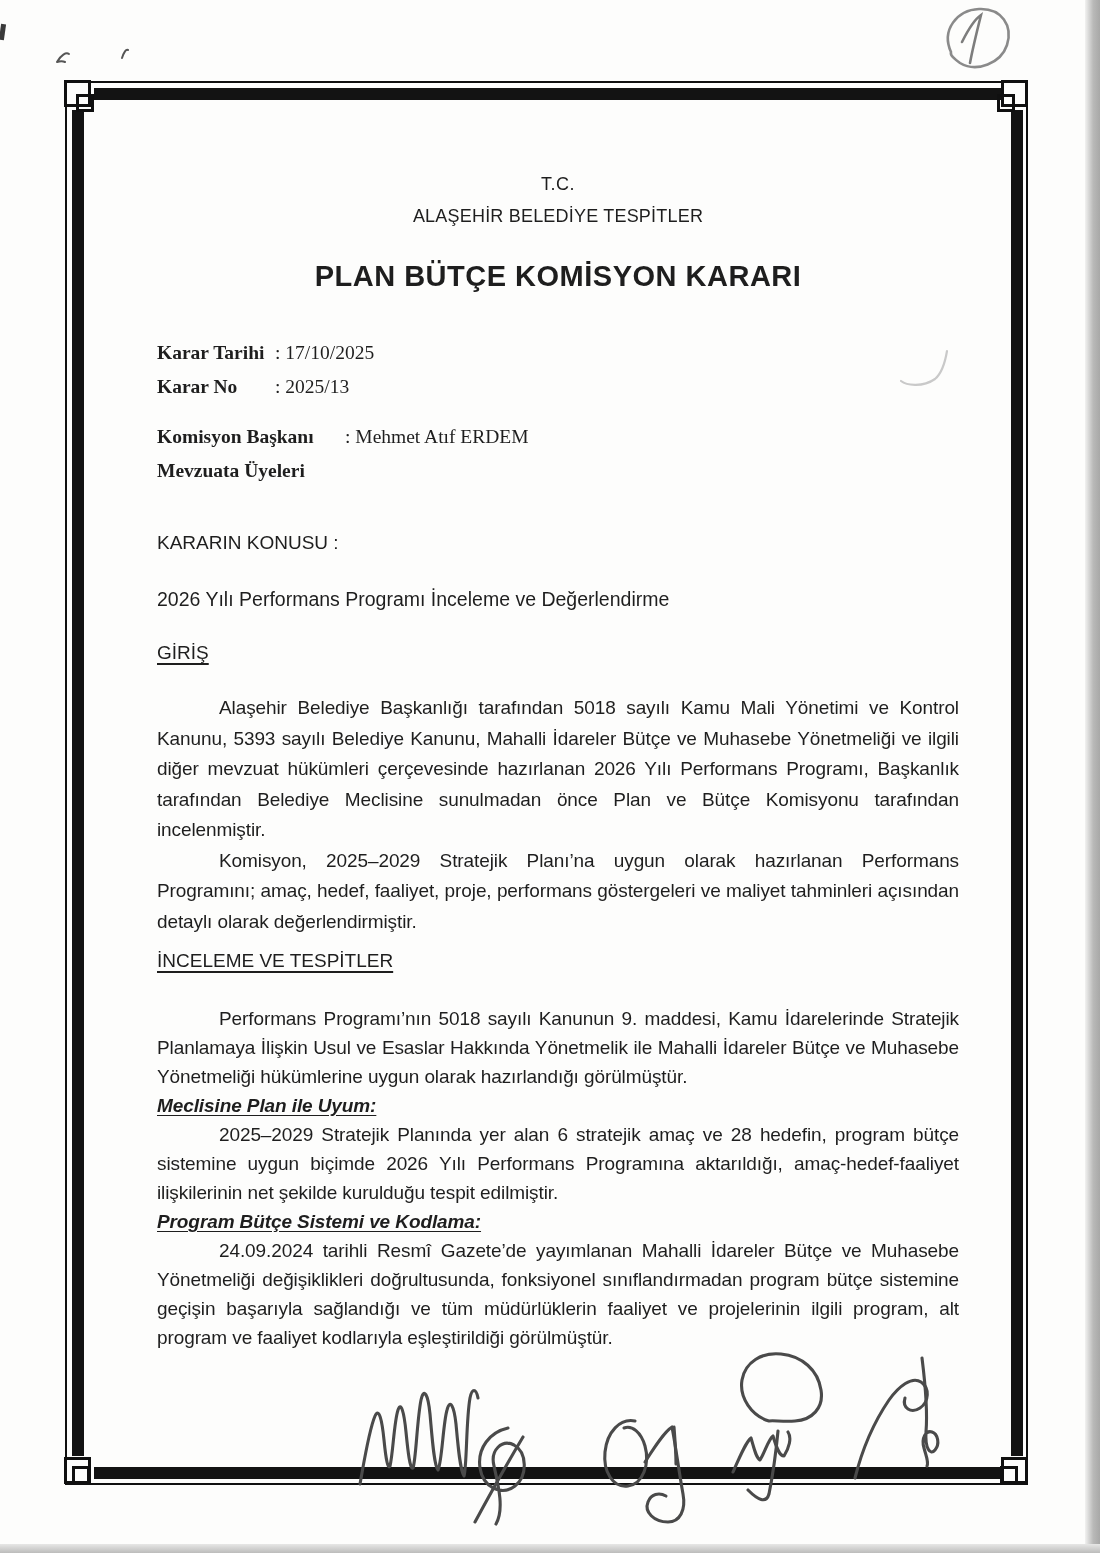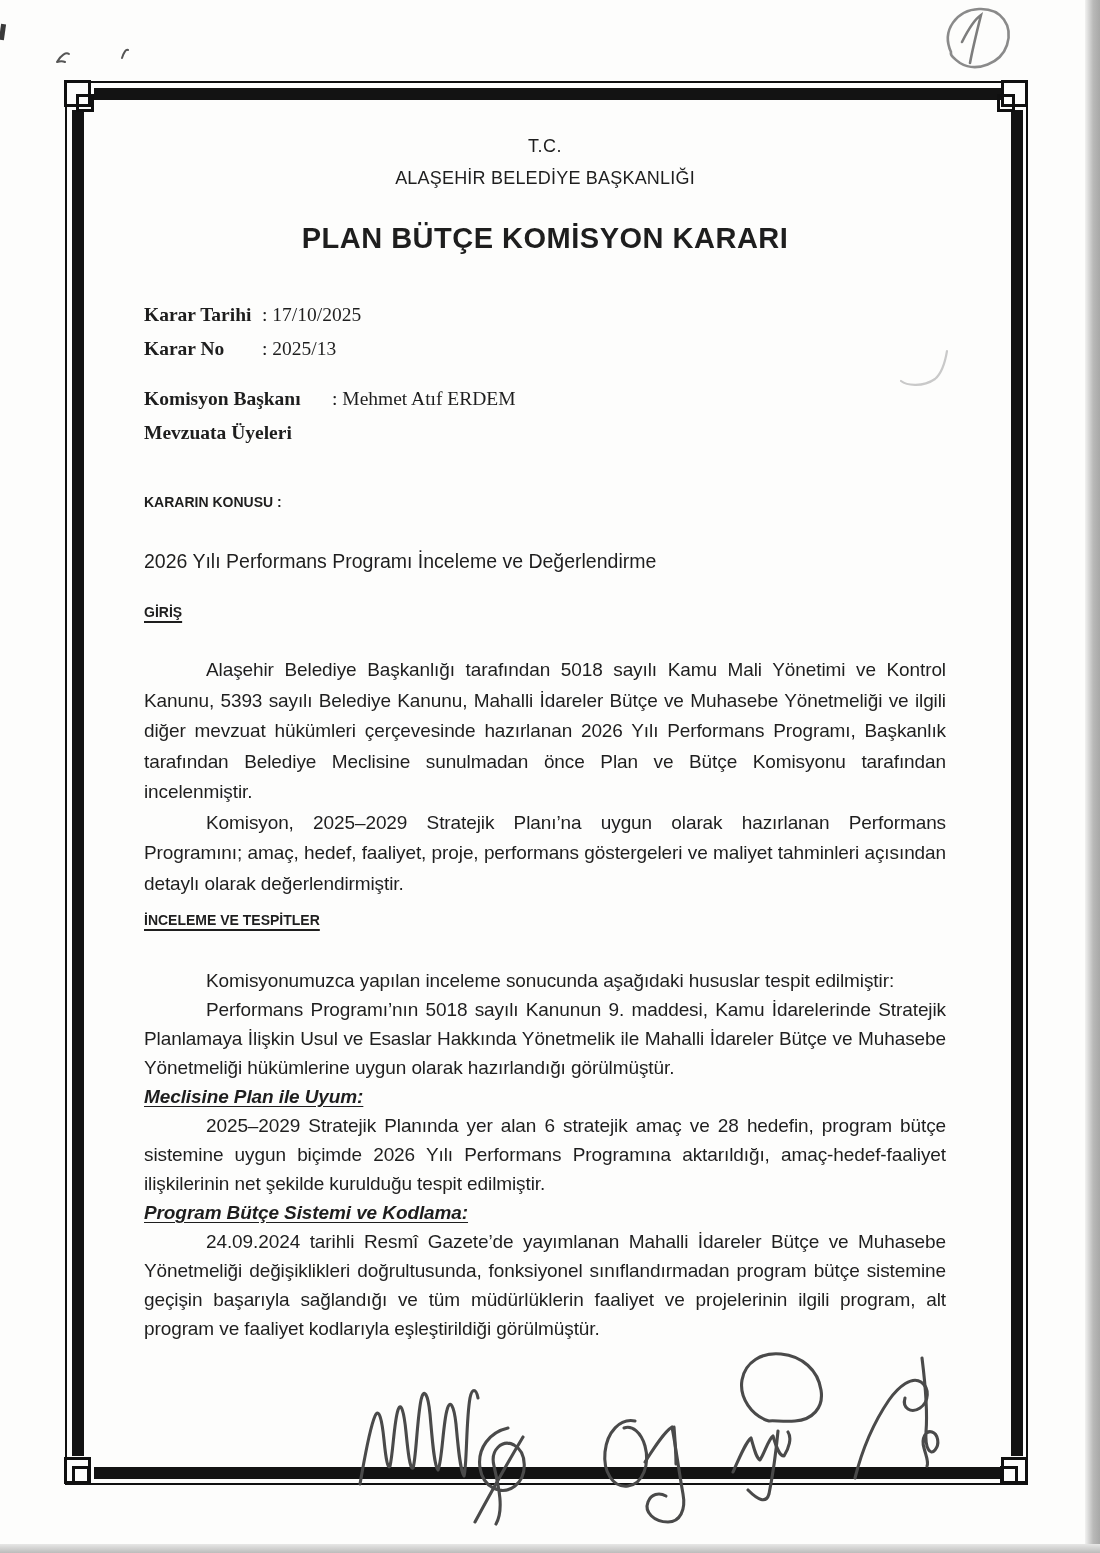--- a/index.html
+++ b/index.html
@@ -31,34 +31,34 @@
   .band-left{left:72px;top:110px;width:12px;height:1346px;}
   .band-right{left:1011px;top:110px;width:12px;height:1346px;}
   .csq{position:absolute;border:3px solid #101010;box-sizing:border-box;background:transparent;}
   .csq-a{width:27px;height:27px;}
   .csq-b{width:18px;height:18px;}
   .csq-tl-a{left:64px;top:80px;}   .csq-tl-b{left:76px;top:94px;}
   .csq-tr-a{left:1001px;top:80px;} .csq-tr-b{left:997px;top:94px;}
   .csq-bl-a{left:64px;top:1457px;} .csq-bl-b{left:72px;top:1466px;}
   .csq-br-a{left:1001px;top:1457px;}.csq-br-b{left:1000px;top:1466px;}
   
-  .abs{position:absolute;left:144px;width:802px;}
+  .abs{position:absolute;left:157px;width:802px;margin-top:38px;}
   .center{text-align:center;}
   .tc-line{top:136px;font-size:18px;letter-spacing:.5px;}
   .muni-line{top:168px;font-size:18px;font-weight:500;letter-spacing:.2px;}
   .doc-title{top:222px;font-size:29px;font-weight:600;letter-spacing:.5px;}
   .meta{font-size:19.5px;line-height:34px;}
   .meta-1{top:298px;}
   .meta-2{top:382px;}
   .meta-row{display:flex;font-family:Liberation Serif, serif;}
   .meta-1 .meta-label{width:118px;font-weight:700;flex:none;}
   .meta-2 .meta-label{width:188px;font-weight:700;flex:none;}
   .meta-value{white-space:pre;}
   .meta-cont{padding-left:15px;}
-  .h-bold{font-size:14px;font-weight:700;}
+  .h-bold{font-size:19px;font-weight:400;}
   .subject-h{top:494px;}
   .subject{top:550px;font-size:19.5px;}
   .giris-h{top:604px;text-decoration:underline;text-underline-offset:4px;text-decoration-thickness:2px;}
   .body-par{font-size:19px;line-height:30.5px;text-align:justify;letter-spacing:-.1px;}
   .body-par p{margin:0;text-indent:62px;}
   .giris-p{top:655px;}
   .inceleme-h{top:912px;text-decoration:underline;text-underline-offset:4px;text-decoration-thickness:2px;}
   .findings{top:966px;font-size:19px;line-height:29px;text-align:justify;letter-spacing:-.1px;}
   .findings p{margin:0;text-indent:62px;}
   .finding-h{font-style:italic;font-weight:600;text-decoration:underline;text-underline-offset:3px;text-align:left;}
@@ -80,21 +80,21 @@
 <div class="csq csq-a csq-tl-a"></div>
 <div class="csq csq-b csq-tl-b"></div>
 <div class="csq csq-a csq-tr-a"></div>
 <div class="csq csq-b csq-tr-b"></div>
 <div class="csq csq-a csq-bl-a"></div>
 <div class="csq csq-b csq-bl-b"></div>
 <div class="csq csq-a csq-br-a"></div>
 <div class="csq csq-b csq-br-b"></div>
 
 <div class="abs center tc-line">T.C.</div>
-<div class="abs center muni-line">ALAŞEHİR BELEDİYE BAŞKANLIĞI</div>
+<div class="abs center muni-line">ALAŞEHİR BELEDİYE TESPİTLER</div>
 <div class="abs center doc-title">PLAN BÜTÇE KOMİSYON KARARI</div>
 
 <div class="abs meta meta-1">
   <div class="meta-row">
     <span class="meta-label">Karar Tarihi</span>
     <span class="meta-value">: 17/10/2025</span>
   </div>
   <div class="meta-row">
     <span class="meta-label">Karar No</span>
     <span class="meta-value">: 2025/13</span>
@@ -115,21 +115,20 @@
 <div class="abs subject">2026 Yılı Performans Programı İnceleme ve Değerlendirme</div>
 
 <div class="abs h-bold giris-h">GİRİŞ</div>
 <div class="abs body-par giris-p">
   <p>Alaşehir Belediye Başkanlığı tarafından 5018 sayılı Kamu Mali Yönetimi ve Kontrol Kanunu, 5393 sayılı Belediye Kanunu, Mahalli İdareler Bütçe ve Muhasebe Yönetmeliği ve ilgili diğer mevzuat hükümleri çerçevesinde hazırlanan 2026 Yılı Performans Programı, Başkanlık tarafından Belediye Meclisine sunulmadan önce Plan ve Bütçe Komisyonu tarafından incelenmiştir.</p>
   <p>Komisyon, 2025–2029 Stratejik Planı’na uygun olarak hazırlanan Performans Programını; amaç, hedef, faaliyet, proje, performans göstergeleri ve maliyet tahminleri açısından detaylı olarak değerlendirmiştir.</p>
 </div>
 
 <div class="abs h-bold inceleme-h">İNCELEME VE TESPİTLER</div>
 <div class="abs findings">
-  <p>Komisyonumuzca yapılan inceleme sonucunda aşağıdaki hususlar tespit edilmiştir:</p>
   <p>Performans Programı’nın 5018 sayılı Kanunun 9. maddesi, Kamu İdarelerinde Stratejik Planlamaya İlişkin Usul ve Esaslar Hakkında Yönetmelik ile Mahalli İdareler Bütçe ve Muhasebe Yönetmeliği hükümlerine uygun olarak hazırlandığı görülmüştür.</p>
   <div class="finding-h">Meclisine Plan ile Uyum:</div>
   <p>2025–2029 Stratejik Planında yer alan 6 stratejik amaç ve 28 hedefin, program bütçe sistemine uygun biçimde 2026 Yılı Performans Programına aktarıldığı, amaç-hedef-faaliyet ilişkilerinin net şekilde kurulduğu tespit edilmiştir.</p>
   <div class="finding-h">Program Bütçe Sistemi ve Kodlama:</div>
   <p>24.09.2024 tarihli Resmî Gazete’de yayımlanan Mahalli İdareler Bütçe ve Muhasebe Yönetmeliği değişiklikleri doğrultusunda, fonksiyonel sınıflandırmadan program bütçe sistemine geçişin başarıyla sağlandığı ve tüm müdürlüklerin faaliyet ve projelerinin ilgili program, alt program ve faaliyet kodlarıyla eşleştirildiği görülmüştür.</p>
 </div>
 
 <svg class="ink" viewBox="0 0 1100 1553" xmlns="http://www.w3.org/2000/svg">
 
   <g stroke="#8a8a8a" stroke-width="2.6" fill="none" stroke-linecap="round">

